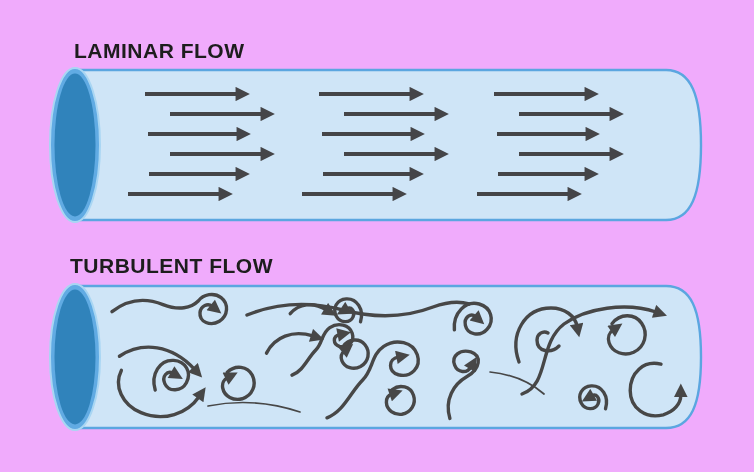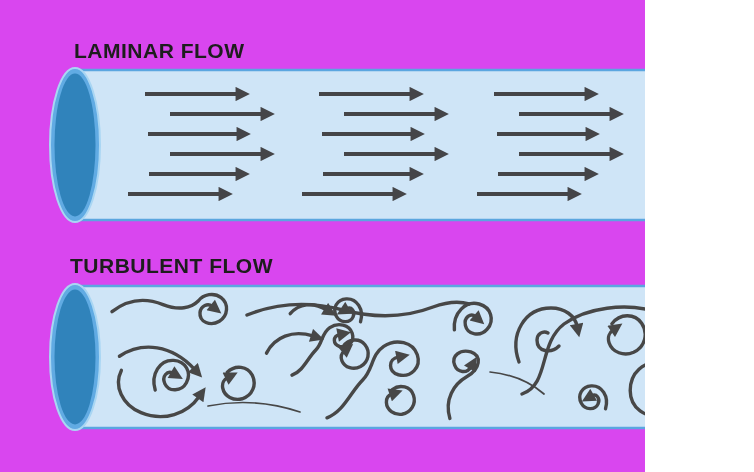--- a/index.html
+++ b/index.html
@@ -1,16 +1,16 @@
 <!DOCTYPE html>
 <html><head>
 <meta charset="utf-8">
 <style>
   html,body{margin:0;padding:0;background:#ffffff;}
-  .stage{position:relative;width:645px;height:472px;background:#d946ef;overflow:hidden;
+  .stage{position:relative;width:754px;height:472px;background:#f0abfc;overflow:hidden;
          font-family:"Liberation Sans", sans-serif;}
   .title{font-family:"Liberation Sans", sans-serif;font-weight:bold;font-size:21px;
          letter-spacing:0.5px;}
   .pipe-body{stroke-linejoin:round;}
   .lam-arrow{stroke-linecap:butt;}
   .swirl{fill:none;stroke-linecap:round;}
 </style>
 </head>
 <body>
 

